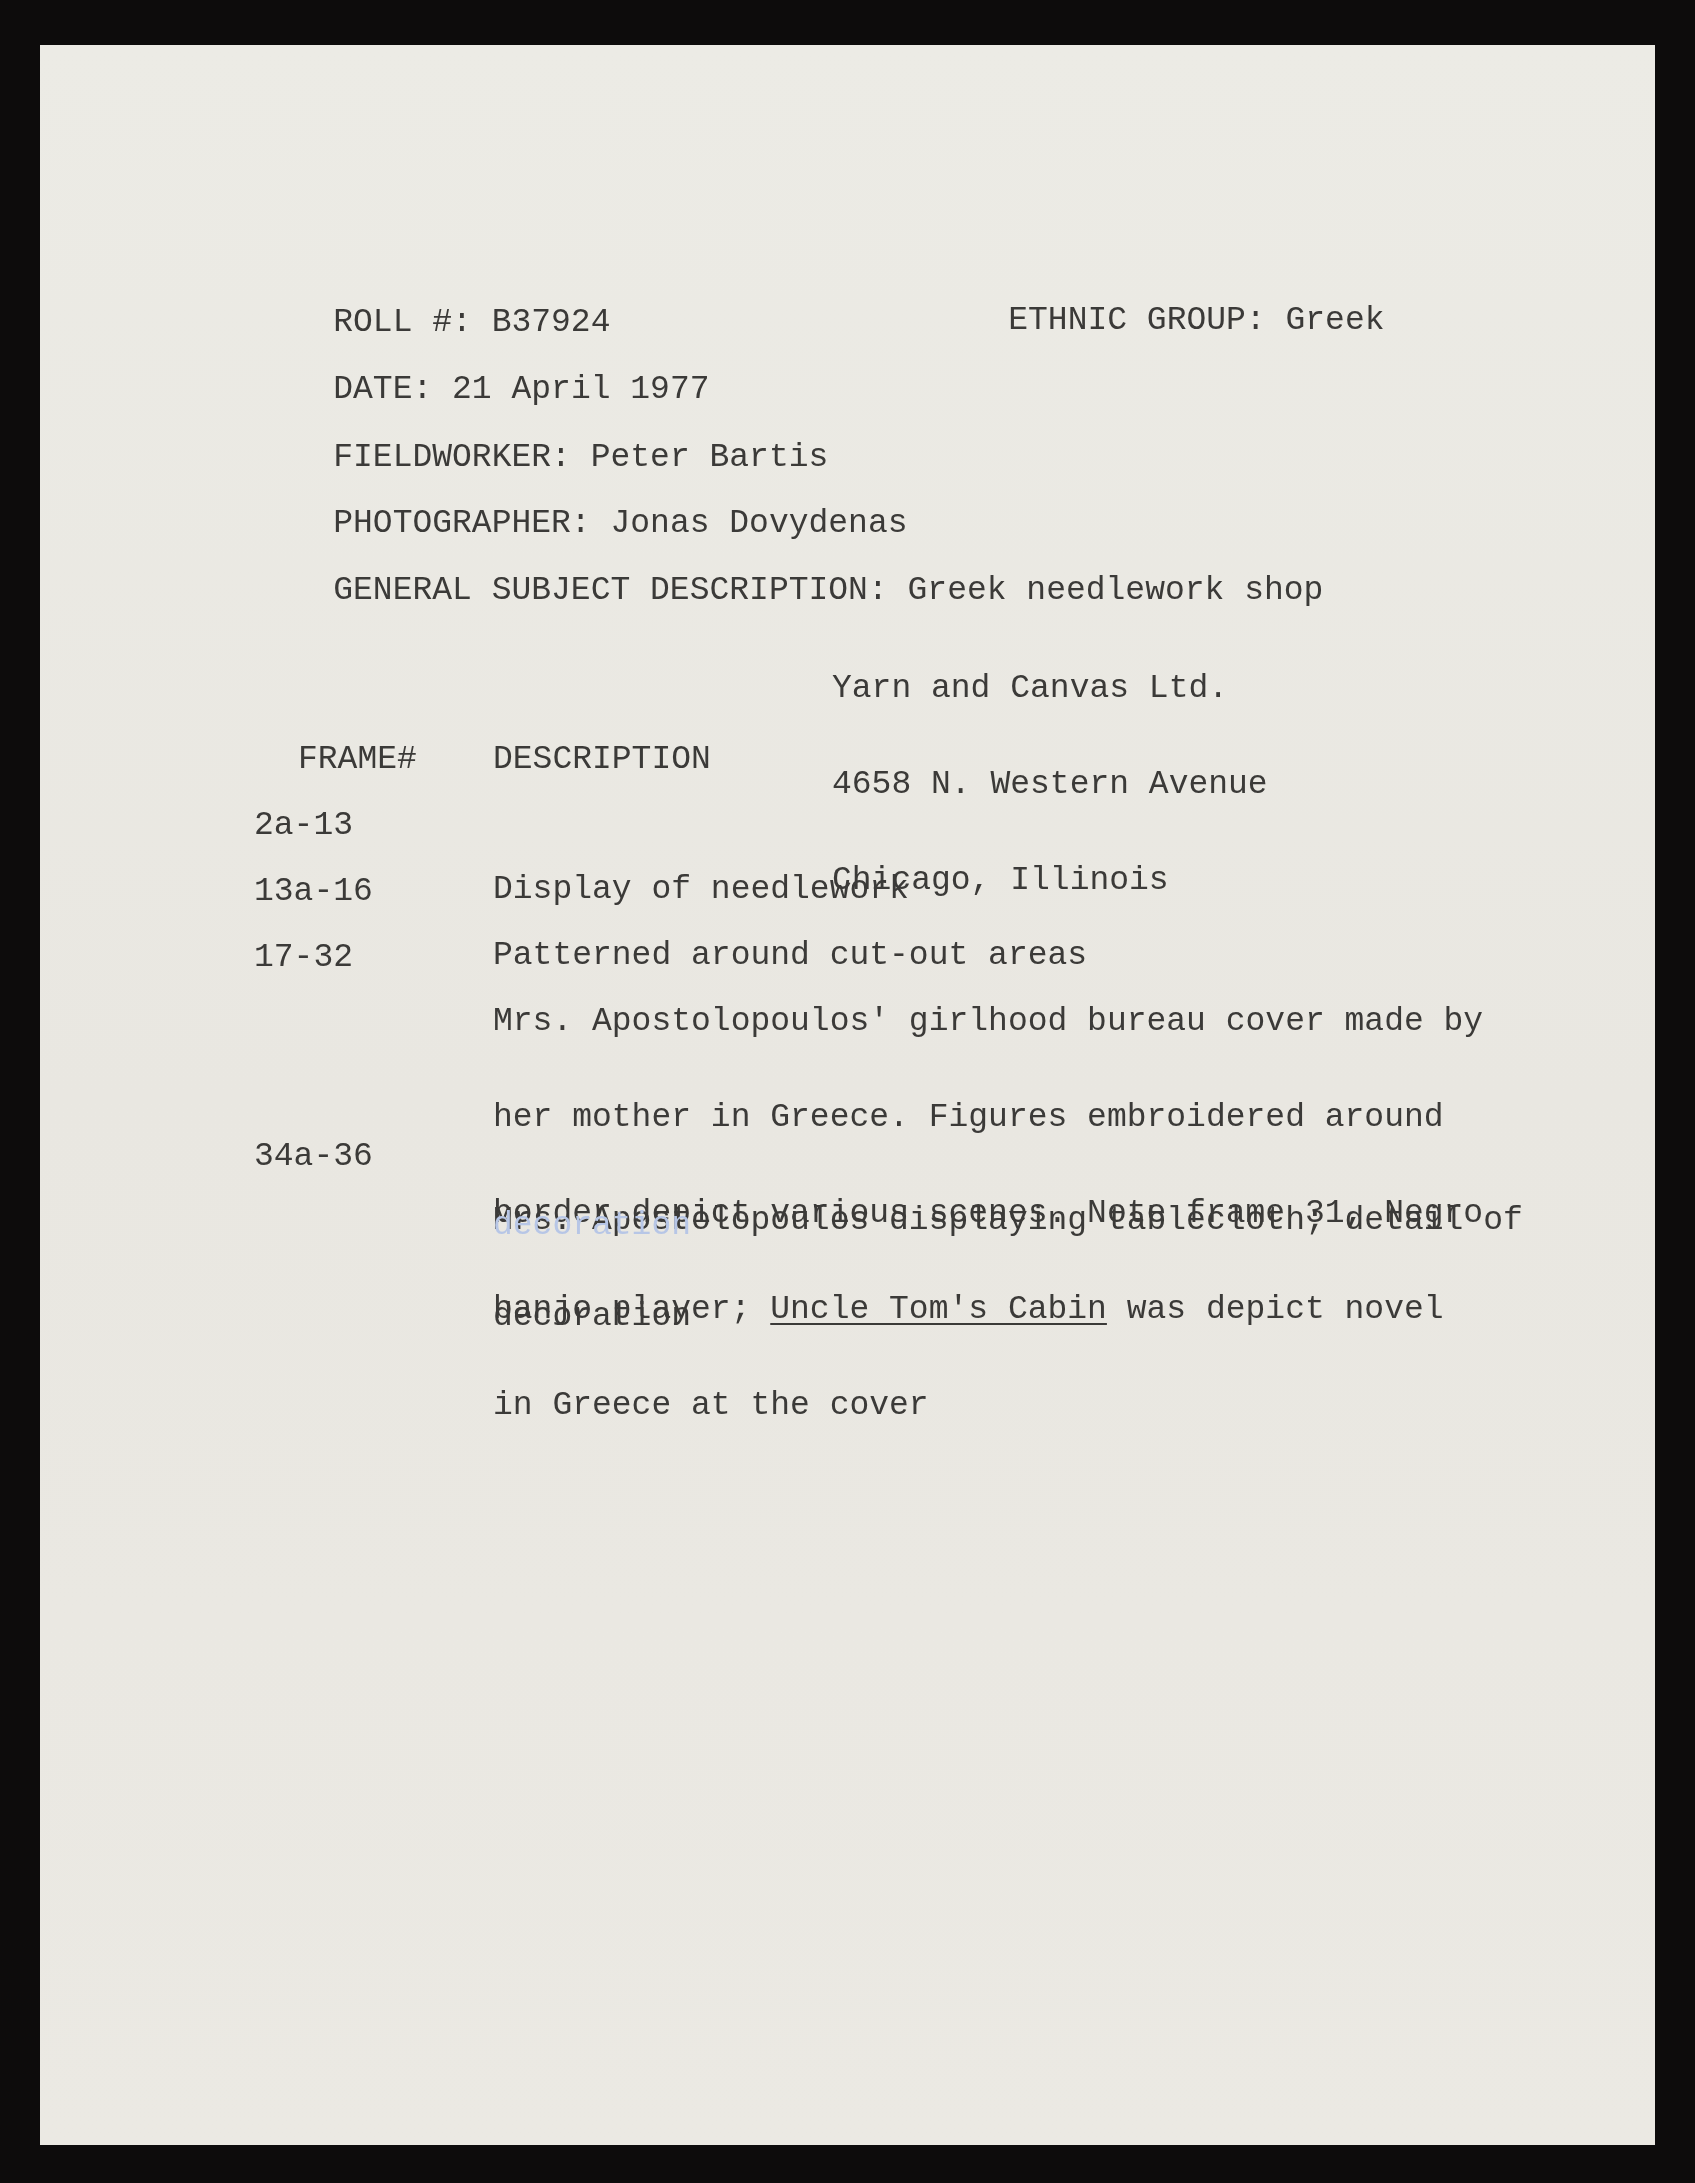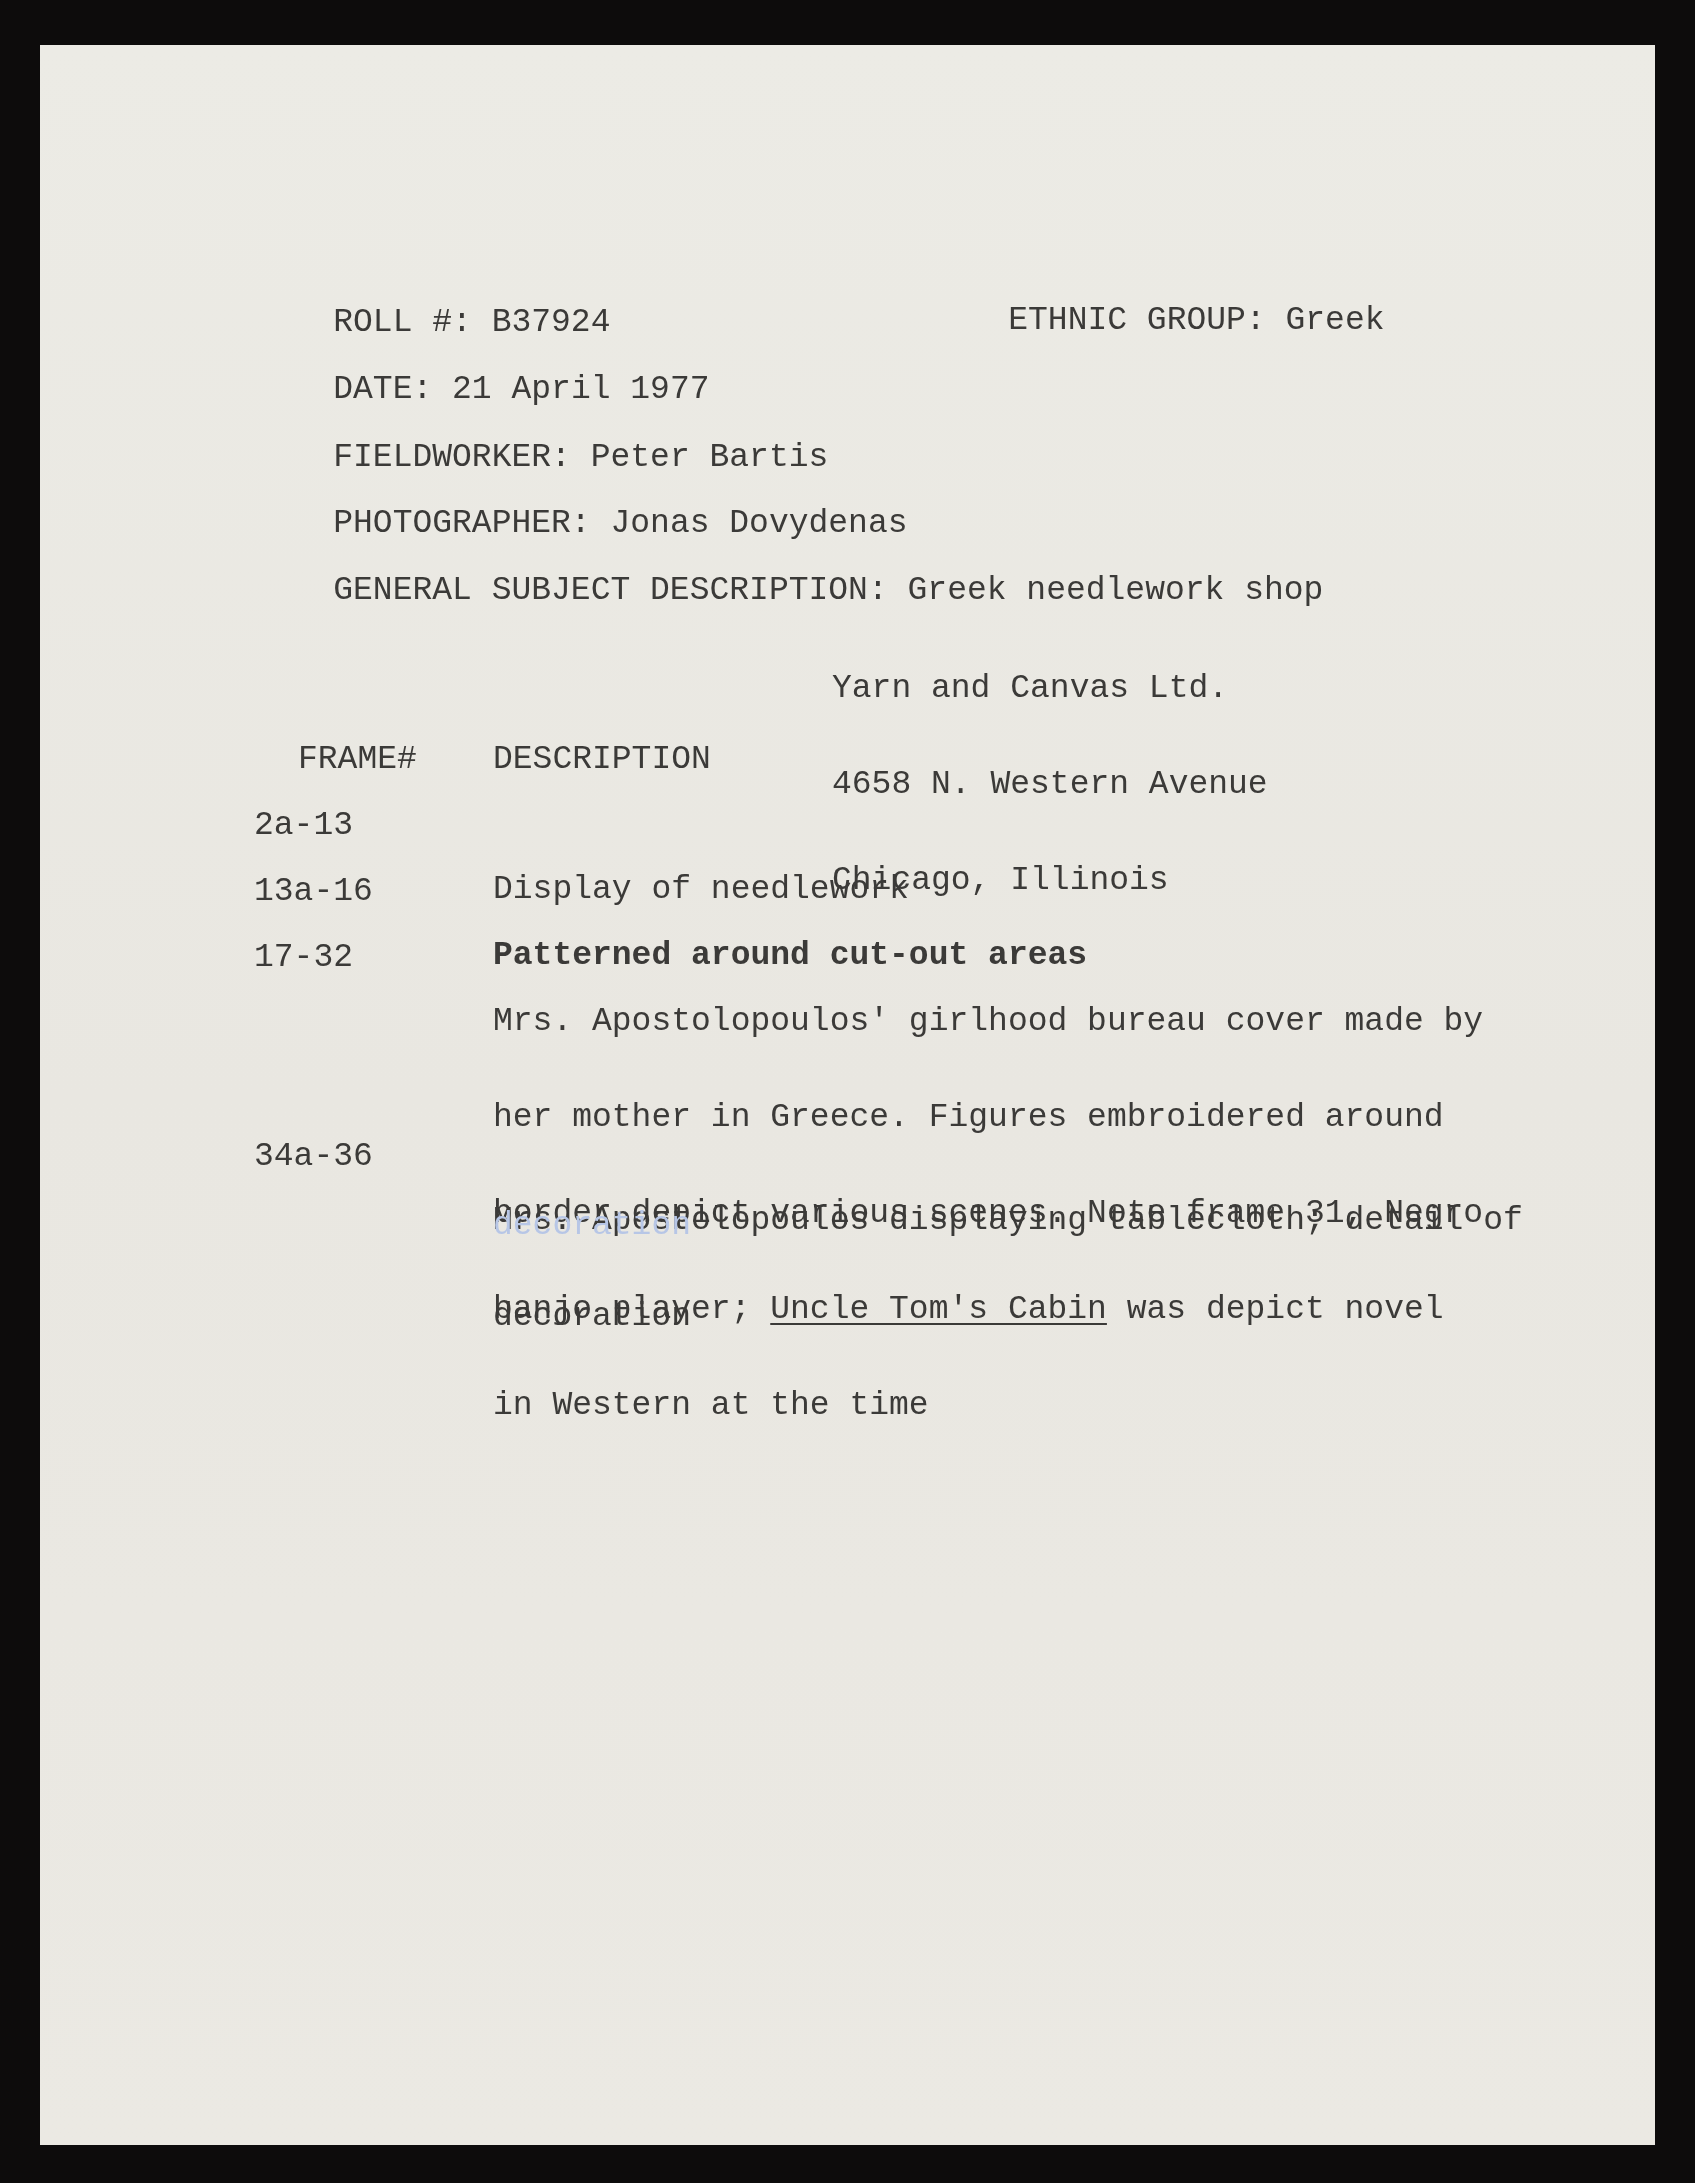--- a/index.html
+++ b/index.html
@@ -81,31 +81,31 @@
 
   <div class="tw" style="left:214px; top:699px;margin-left:44px;">FRAME#</div>
   <div class="tw" style="left:453px; top:699px;">DESCRIPTION</div>
 
   <div class="tw" style="left:214px; top:765px;">2a-13</div>
   <div class="tw" style="left:453px; top:765px;">
     <span class="desc-line">Display of needlework</span>
   </div>
 
   <div class="tw" style="left:214px; top:831px;">13a-16</div>
-  <div class="tw" style="left:453px; top:831px;font-weight:bold;">
+  <div class="tw" style="left:453px; top:831px;">
     <span class="desc-line">Patterned around cut-out areas</span>
   </div>
 
   <div class="tw" style="left:214px; top:897px;">17-32</div>
   <div class="tw" style="left:453px; top:897px;">
     <span class="desc-line">Mrs. Apostolopoulos' girlhood bureau cover made by</span>
     <span class="desc-line">her mother in Greece. Figures embroidered around</span>
     <span class="desc-line">border depict various scenes. Note frame 31, Negro</span>
     <span class="desc-line"><span>banjo player; </span><span class="underlined">Uncle Tom's Cabin</span><span> was depict novel</span></span>
-    <span class="desc-line">in Western at the time</span>
+    <span class="desc-line">in Greece at the cover</span>
   </div>
 
   <div class="tw" style="left:214px; top:1096px;">34a-36</div>
   <div class="tw" style="left:453px; top:1096px;">
     <span class="desc-line">Mrs. Apostolopoulos displaying tablecloth; detail of</span>
     <span class="desc-line">decoration</span>
   </div>
 
   <div class="tw faint-blue" style="left:453px; top:1165px;">decoration</div>
 

